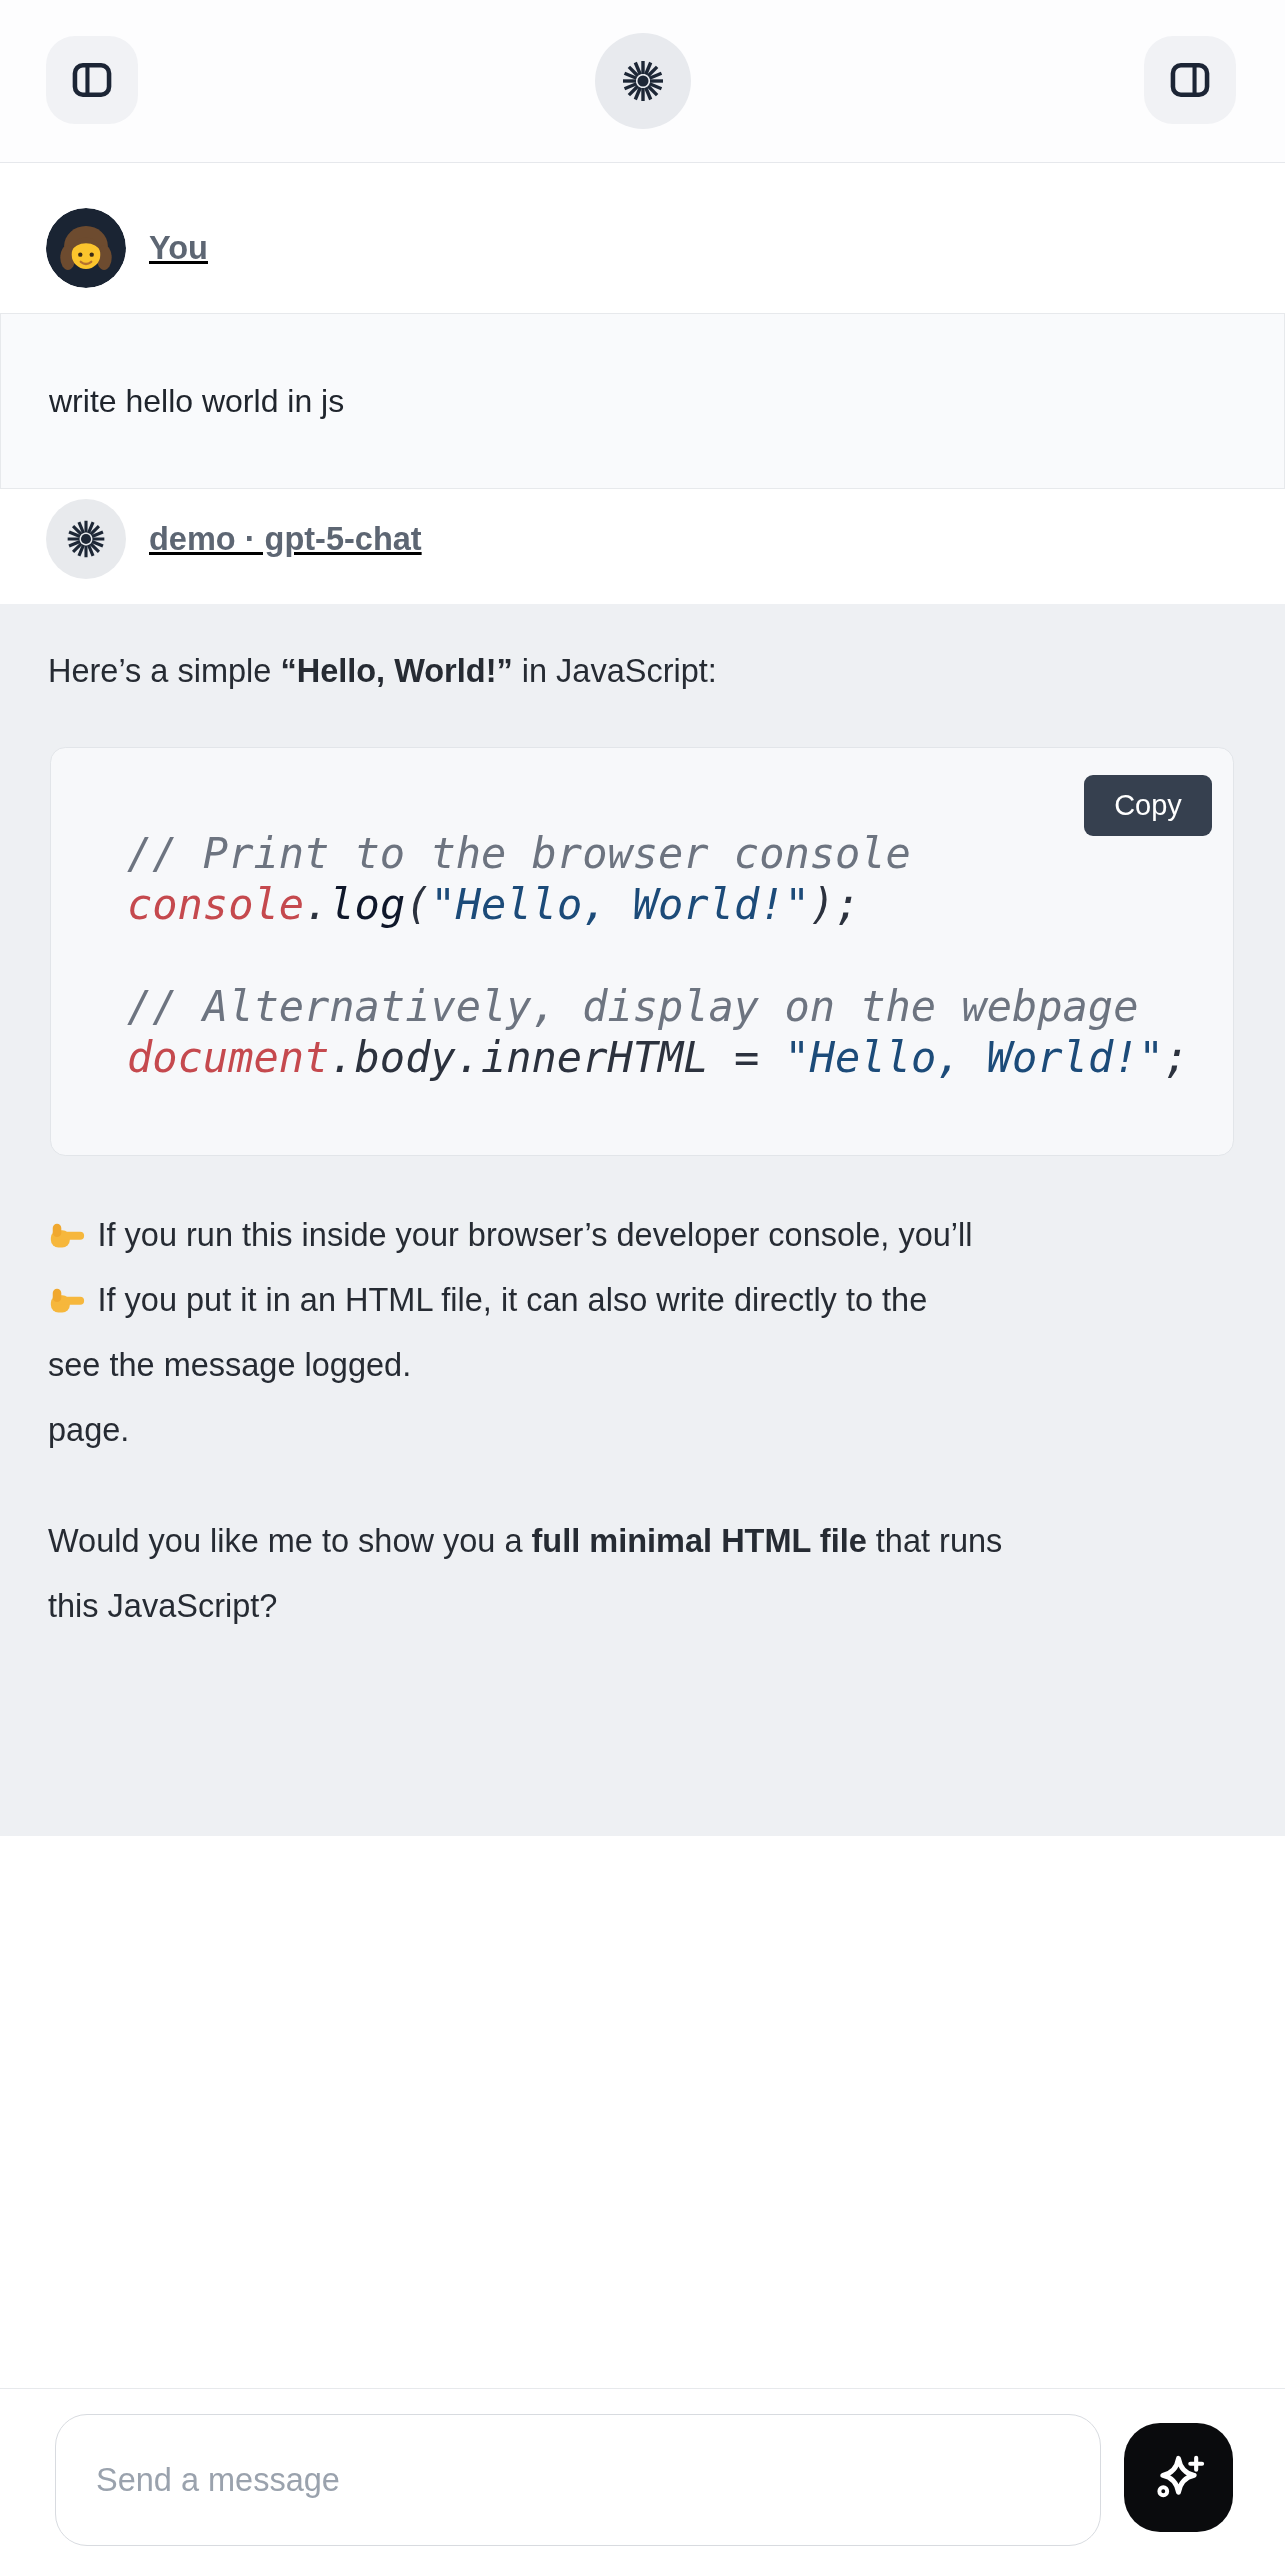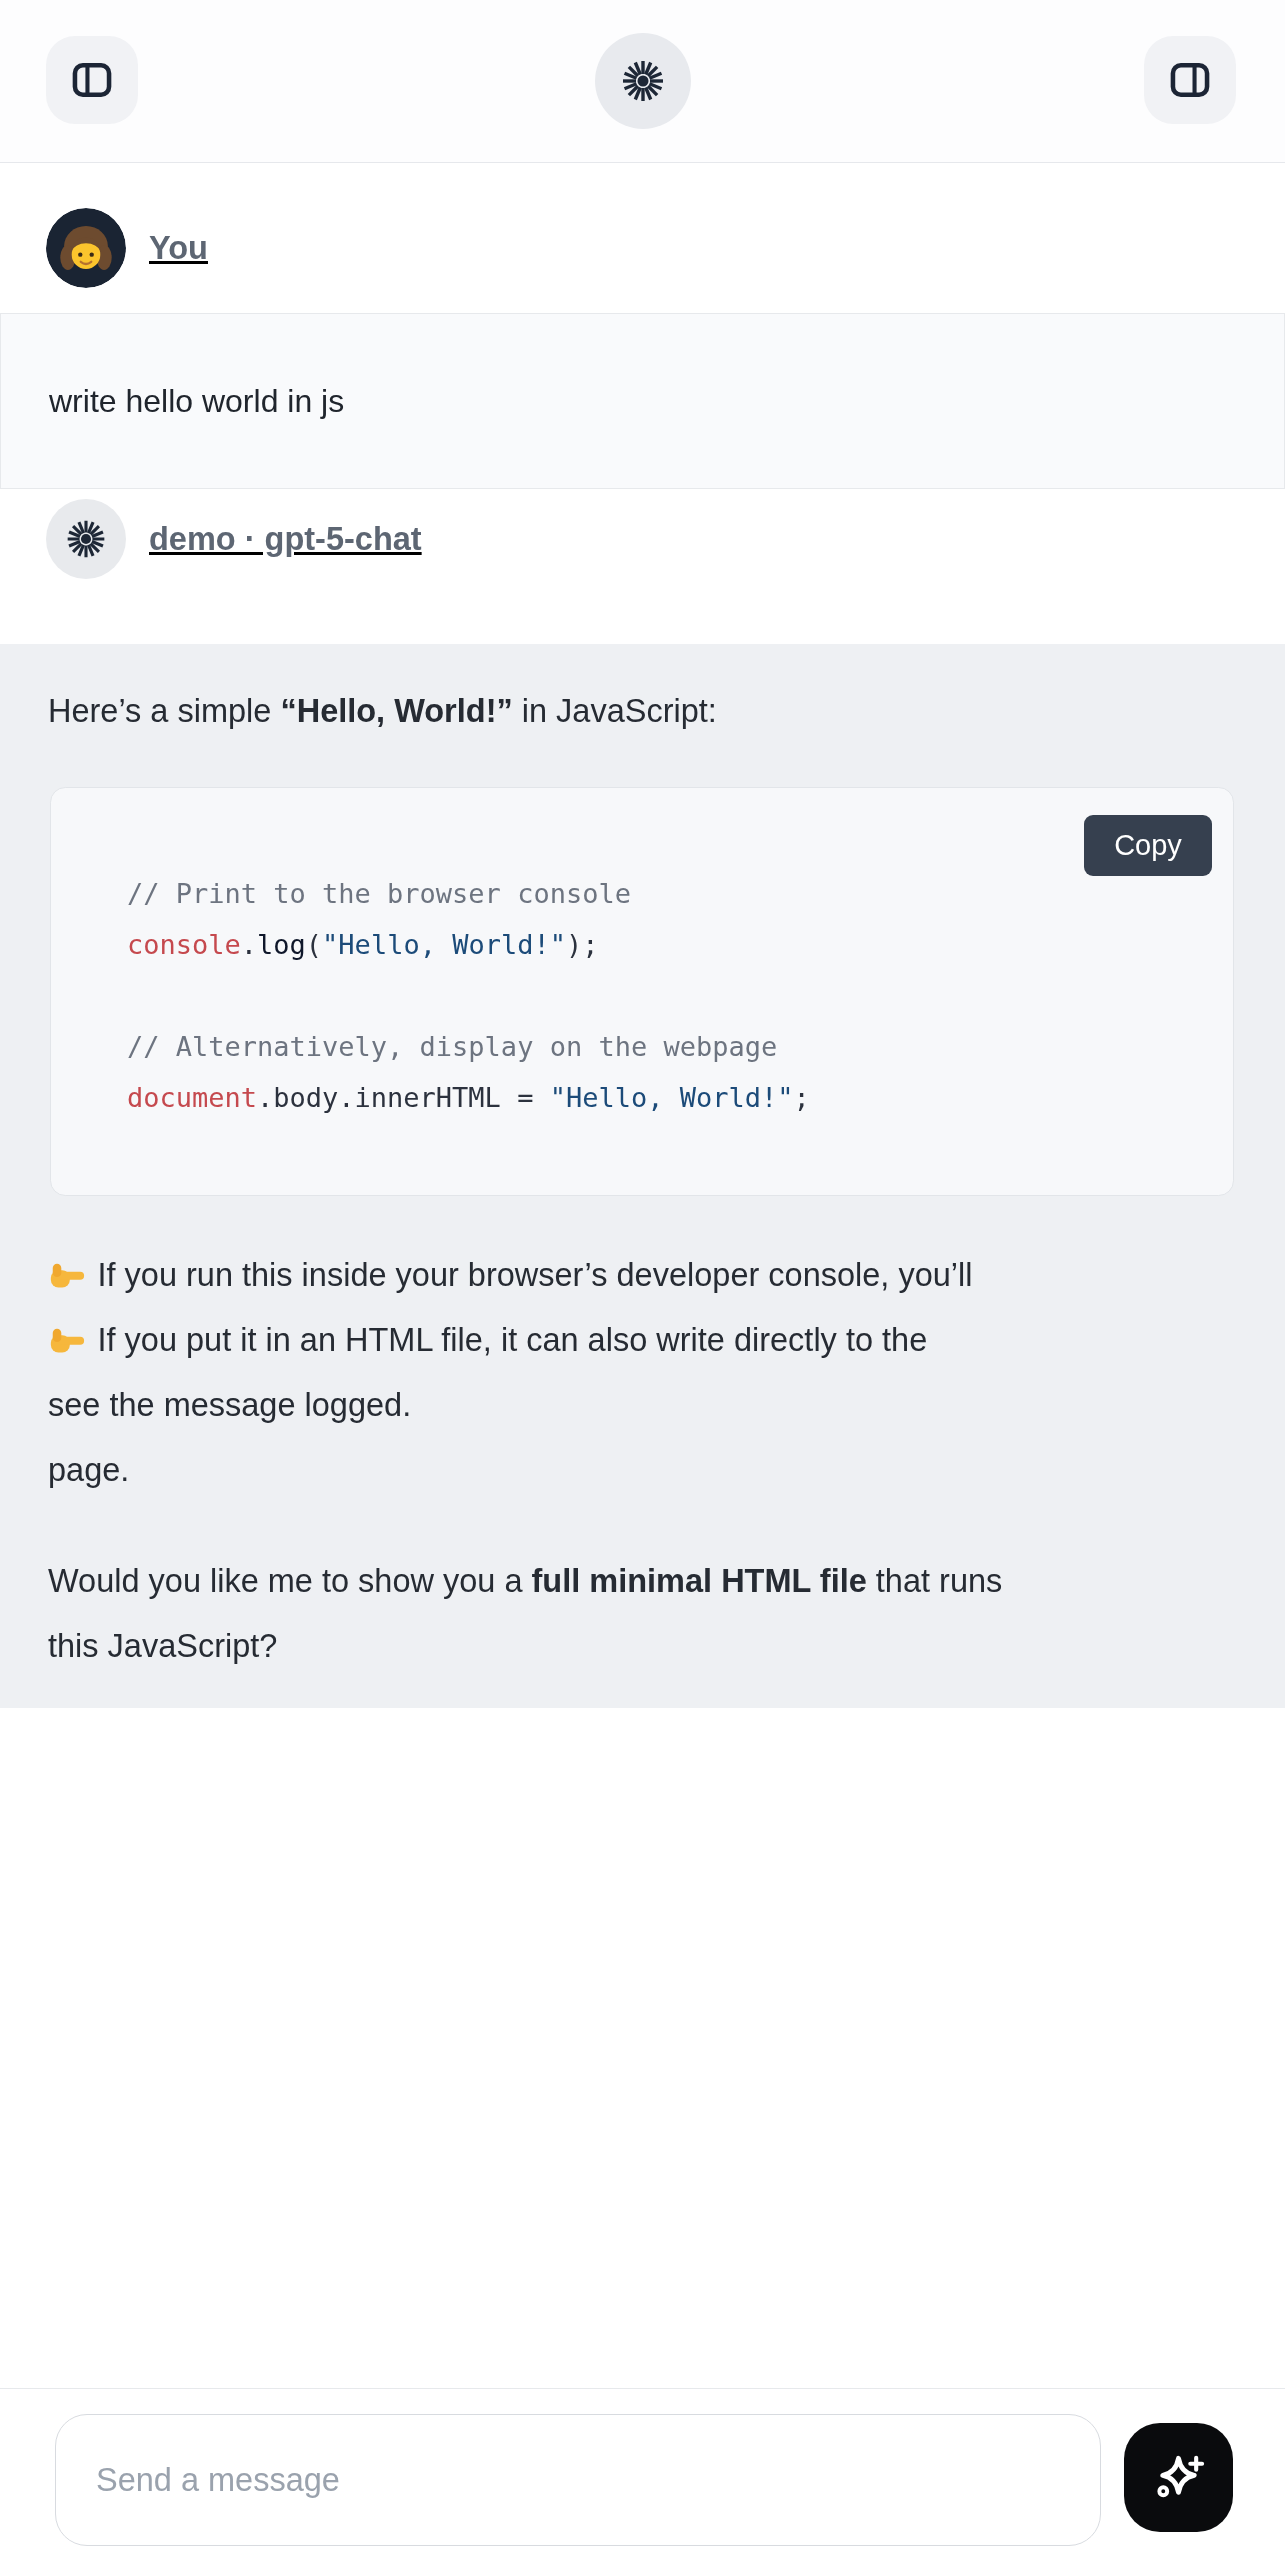--- a/index.html
+++ b/index.html
@@ -22,37 +22,37 @@
   .avatar { width:80px; height:80px; border-radius:50%; flex:0 0 auto; overflow:hidden; }
   .avatar.assistant { background:#e8eaed; display:flex; align-items:center; justify-content:center; }
   .role-label { font-size:32.5px; font-weight:700; color:#5d6673; }
 
   .user-band { position:absolute; left:0; top:313px; width:1285px; height:176px;
                background:#f9fafc; border:1.9px solid #e7e9ec; border-left-width:1.9px;
                display:flex; align-items:center; padding-left:48px;
                font-size:32px; color:#20252d; }
 
   
-  .assistant-section { position:absolute; left:0; top:604px; width:1285px; height:1064px; background:#eef0f3;margin-top:40px; }
+  .assistant-section { position:absolute; left:0; top:604px; width:1285px; height:1232px; background:#eef0f3; }
   .md-text { position:absolute; left:48px; width:1195px; font-size:32.5px; color:#262b33; line-height:65px; }
   .md-text b { font-weight:700; }
   .intro-p { top:35px; }           
   .bullets-p { top:599px; }        
   .question-p { top:905px; }       
   .bullet-line { height:65px; display:flex; align-items:center; }
   .hand { width:38px; height:38px; margin-right:11.5px; flex:0 0 auto; }
 
   
   .code-block { position:absolute; left:50px; top:143px; width:1184px; height:409px;
                 background:#f7f8fa; border:1.9px solid #e2e5e9; border-radius:15.3px; }
   .copy-btn { position:absolute; top:27px; right:21px; min-width:128px; height:61px; padding:0 27px;
               background:#36404f; border-radius:9px; color:#ffffff; font-size:29px;
               display:flex; align-items:center; justify-content:center; cursor:pointer; }
   .code-pre { position:absolute; left:76px; top:80px;
-              font-family:"DejaVu Sans Mono", monospace; font-size:27px; line-height:51px; }
+              font-family:"DejaVu Sans Mono", monospace; font-size:42px; line-height:51px;font-style:italic; }
   .code-line { height:51px; white-space:pre; }
   .tok-comment { color:#6d7480; }
   .tok-red     { color:#c5494e; }
   .tok-purple  { color:#0f172a; }
   .tok-string  { color:#1c4b79; }
   .tok-plain   { color:#2c323e; }
 
   
   .composer { position:absolute; left:0; top:2388px; width:1285px; height:188px;
               background:#ffffff; border-top:1.9px solid #e7e9ec; }

